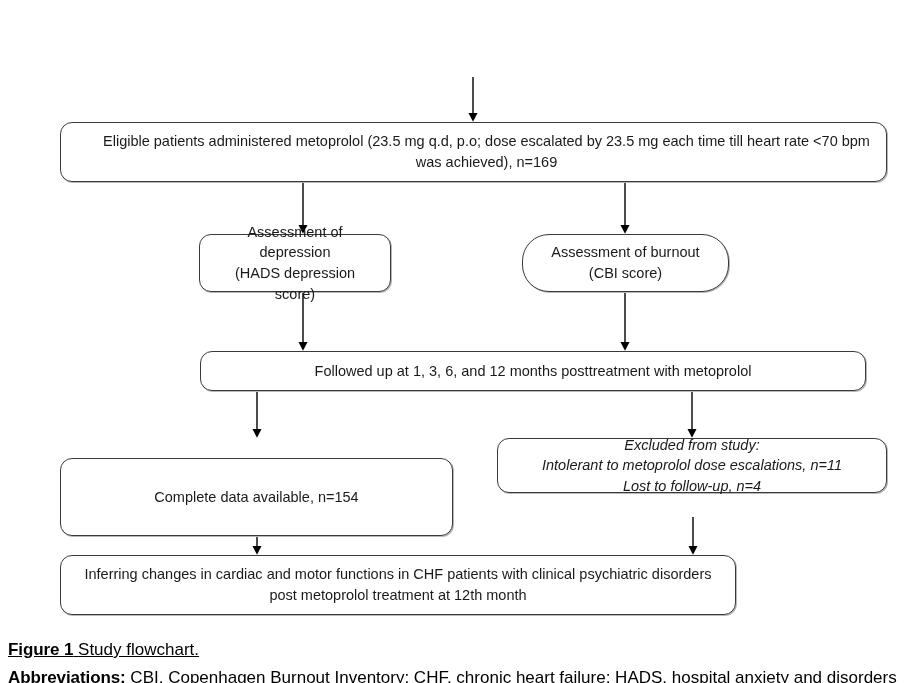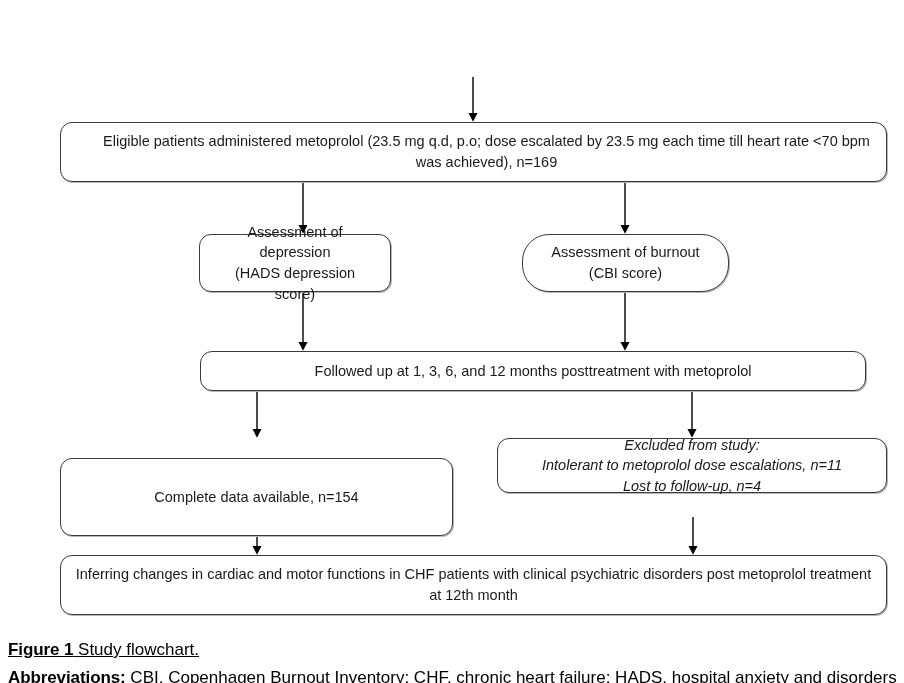--- a/index.html
+++ b/index.html
@@ -48,21 +48,21 @@
     display: block;
     white-space: pre-line;
   }
   #node-screened  { left: 60px;  top: 16px;  width: 827px; height: 60px; }
   #node-eligible  { left: 60px;  top: 122px; width: 827px; height: 60px; padding-left: 40px; }
   #node-depression{ left: 199px; top: 234px; width: 192px; height: 58px; }
   #node-burnout   { left: 522px; top: 234px; width: 207px; height: 58px; border-radius: 27px; }
   #node-followup  { left: 200px; top: 351px; width: 666px; height: 40px; }
   #node-complete  { left: 60px;  top: 458px; width: 393px; height: 78px; }
   #node-excluded  { left: 497px; top: 438px; width: 390px; height: 55px; font-style: italic; }
-  #node-inferring { left: 60px;  top: 555px; width: 827px; height: 60px; }
+  #node-inferring { left: 60px;  top: 555px; width: 676px; height: 60px; }
 
   .connector-layer {
     position: absolute;
     left: 0;
     top: 0;
     width: 904px;
     height: 625px;
     pointer-events: none;
   }
   .caption {

